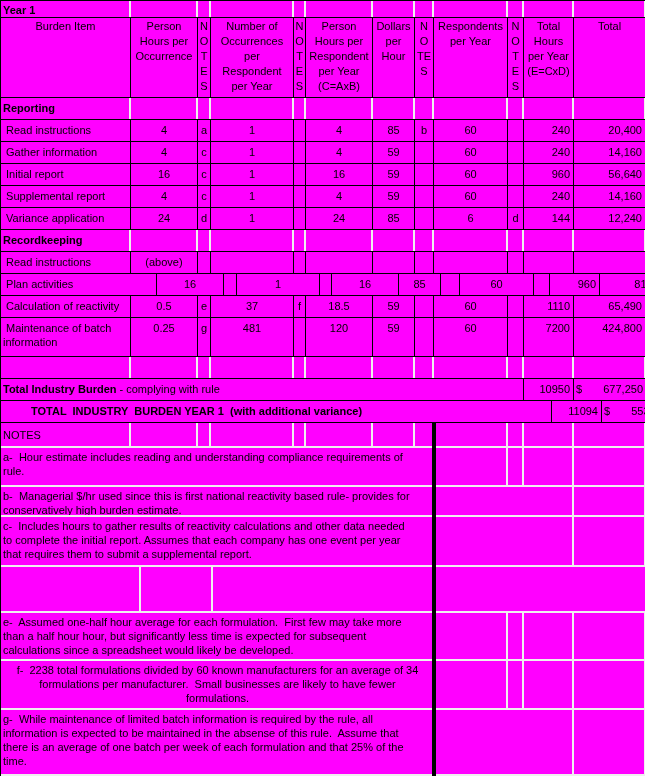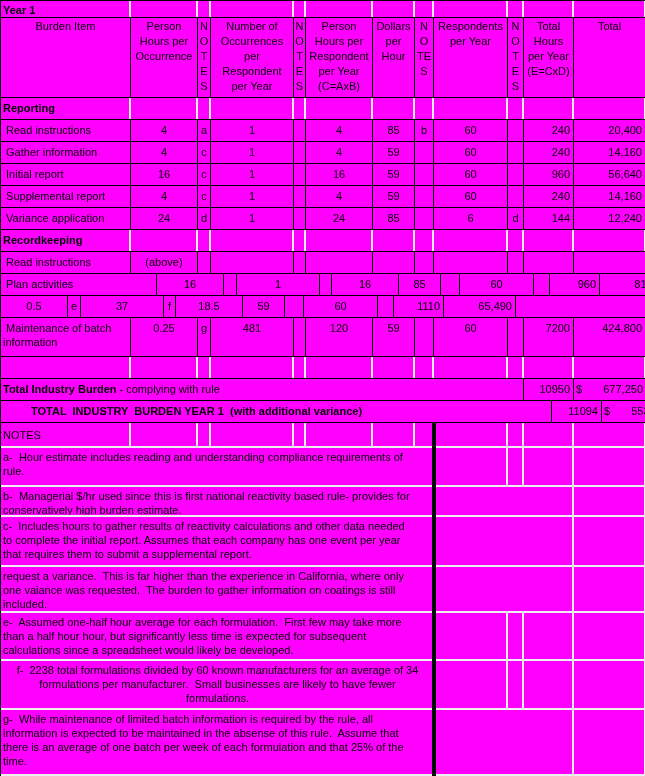--- a/index.html
+++ b/index.html
@@ -219,20 +219,21 @@
       <div class="c ctr" style="width: 12px;"></div>
       <div class="c ctr" style="width: 67px;">16</div>
       <div class="c ctr" style="width: 42px;">85</div>
       <div class="c ctr" style="width: 19px;"></div>
       <div class="c ctr" style="width: 74px;">60</div>
       <div class="c ctr" style="width: 16px;"></div>
       <div class="c rt" style="width: 50px;">960</div>
       <div class="c rt" style="width: 72px;">81,600</div>
     </div>
     <div class="row" style="height: 22px;">
+      <div class="c item" style="width: 130px;"> Calculation of reactivity</div>
       <div class="c ctr" style="width: 67px;">0.5</div>
       <div class="c ctr" style="width: 13px;">e</div>
       <div class="c ctr" style="width: 83px;">37</div>
       <div class="c ctr" style="width: 12px;">f</div>
       <div class="c ctr" style="width: 67px;">18.5</div>
       <div class="c ctr" style="width: 42px;">59</div>
       <div class="c ctr" style="width: 19px;"></div>
       <div class="c ctr" style="width: 74px;">60</div>
       <div class="c ctr" style="width: 16px;"></div>
       <div class="c rt" style="width: 50px;">1110</div>
@@ -312,23 +313,20 @@
       <div class="c light" style="width: 72px;"></div>
     </div>
     <div class="row lt" style="height: 50px;">
       <div class="c light note-text" style="width: 433px;">c-  Includes hours to gather results of reactivity calculations and other data needed
 to complete the initial report. Assumes that each company has one event per year
 that requires them to submit a supplemental report.</div>
       <div class="c light" style="width: 140px;"></div>
       <div class="c light" style="width: 72px;"></div>
     </div>
     <div class="row lt" style="height: 46px;">
-      <div class="c light note-text" style="width: 433px;">request a variance.  This is far higher than the experience in California, where only
-one vaiance was requested.  The burden to gather information on coatings is still
-included.</div>
       <div class="c light" style="width: 140px;"></div>
       <div class="c light" style="width: 72px;"></div>
     </div>
     <div class="row lt" style="height: 48px;">
       <div class="c light note-text" style="width: 433px;">e-  Assumed one-half hour average for each formulation.  First few may take more
 than a half hour hour, but significantly less time is expected for subsequent
 calculations since a spreadsheet would likely be developed.</div>
       <div class="c light" style="width: 74px;"></div>
       <div class="c light" style="width: 16px;"></div>
       <div class="c light" style="width: 50px;"></div>

